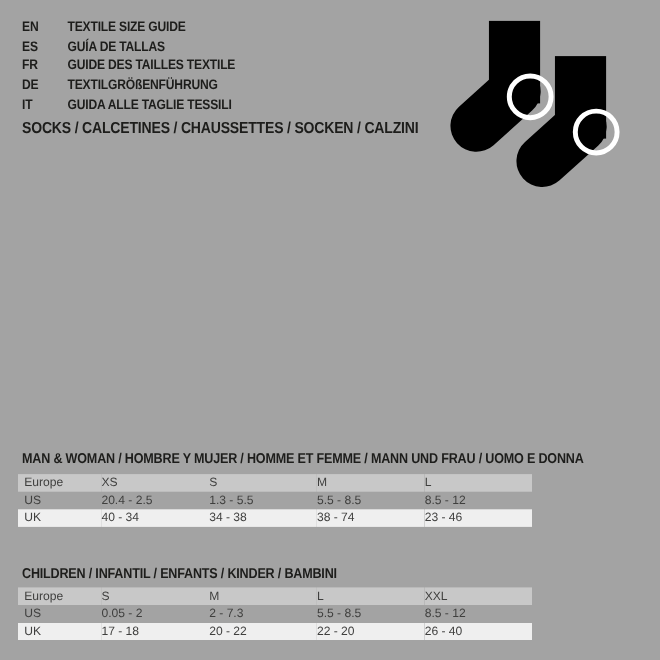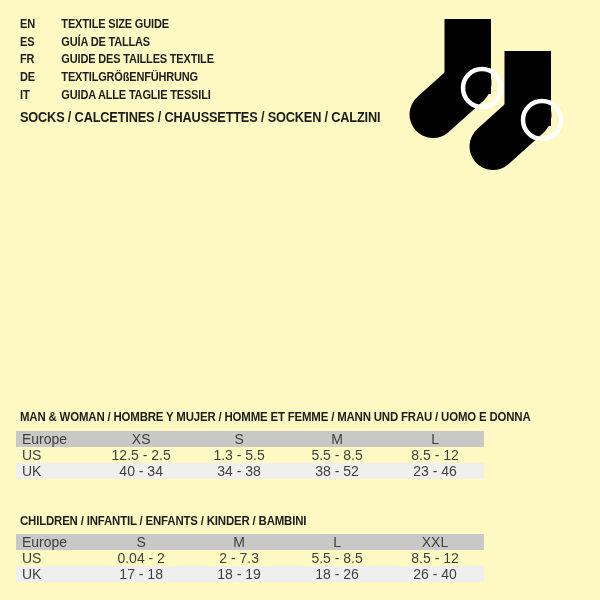--- a/index.html
+++ b/index.html
@@ -1,20 +1,20 @@
 <!DOCTYPE html>
 <html><head>
 <meta charset="utf-8">
 <style>
   html, body { margin: 0; padding: 0; background: #fff; }
   .canvas {
     position: relative;
     width: 600px;
     height: 600px;
-    background: #fef9c3;
+    background: #a3a3a3;
     overflow: hidden;
     font-family: "Liberation Sans", sans-serif;
     color: #1d1d1b;
   }
   .condense {
     transform: scaleX(0.88);
     transform-origin: 0 0;
     letter-spacing: -0.2px;
     white-space: nowrap;
   }
@@ -55,29 +55,29 @@
   }
   .tbl-title.t1 { top: 410px; }
   .tbl-title.t2 { top: 514px; }
   
   .size-table {
     position: absolute;
     left: 16px;
     width: 468px;
     border-collapse: collapse;
     table-layout: fixed;
-    font-size: 14px;
+    font-size: 11px;
     color: #3f3f3e;
   }
   .size-table.t1 { top: 431px; }
   .size-table.t2 { top: 534px; }
   .size-table th, .size-table td {
     height: 16px;
     padding: 0;
-    text-align: center;
+    text-align: left;
     font-weight: normal;
     vertical-align: middle;
     overflow: hidden;
   }
   .size-table th.lbl, .size-table td.lbl {
     text-align: left;
     padding-left: 6px;
     width: 15%;
   }
   .size-table thead tr { background: #c8c8c8; }
@@ -128,57 +128,57 @@
         <th class="lbl">Europe</th>
         <th>XS</th>
         <th>S</th>
         <th>M</th>
         <th>L</th>
       </tr>
     </thead>
     <tbody>
       <tr>
         <td class="lbl">US</td>
-        <td>12.5 - 2.5</td>
+        <td>20.4 - 2.5</td>
         <td>1.3 - 5.5</td>
         <td>5.5 - 8.5</td>
         <td>8.5 - 12</td>
       </tr>
       <tr class="alt">
         <td class="lbl">UK</td>
         <td>40 - 34</td>
         <td>34 - 38</td>
-        <td>38 - 52</td>
+        <td>38 - 74</td>
         <td>23 - 46</td>
       </tr>
     </tbody>
   </table>
 
   <div class="tbl-title t2 condense">CHILDREN / INFANTIL / ENFANTS / KINDER / BAMBINI</div>
   <table class="size-table t2">
     <thead>
       <tr>
         <th class="lbl">Europe</th>
         <th>S</th>
         <th>M</th>
         <th>L</th>
         <th>XXL</th>
       </tr>
     </thead>
     <tbody>
       <tr>
         <td class="lbl">US</td>
-        <td>0.04 - 2</td>
+        <td>0.05 - 2</td>
         <td>2 - 7.3</td>
         <td>5.5 - 8.5</td>
         <td>8.5 - 12</td>
       </tr>
       <tr class="alt">
         <td class="lbl">UK</td>
         <td>17 - 18</td>
-        <td>18 - 19</td>
-        <td>18 - 26</td>
+        <td>20 - 22</td>
+        <td>22 - 20</td>
         <td>26 - 40</td>
       </tr>
     </tbody>
   </table>
 
 </div>
 
 </body></html>

